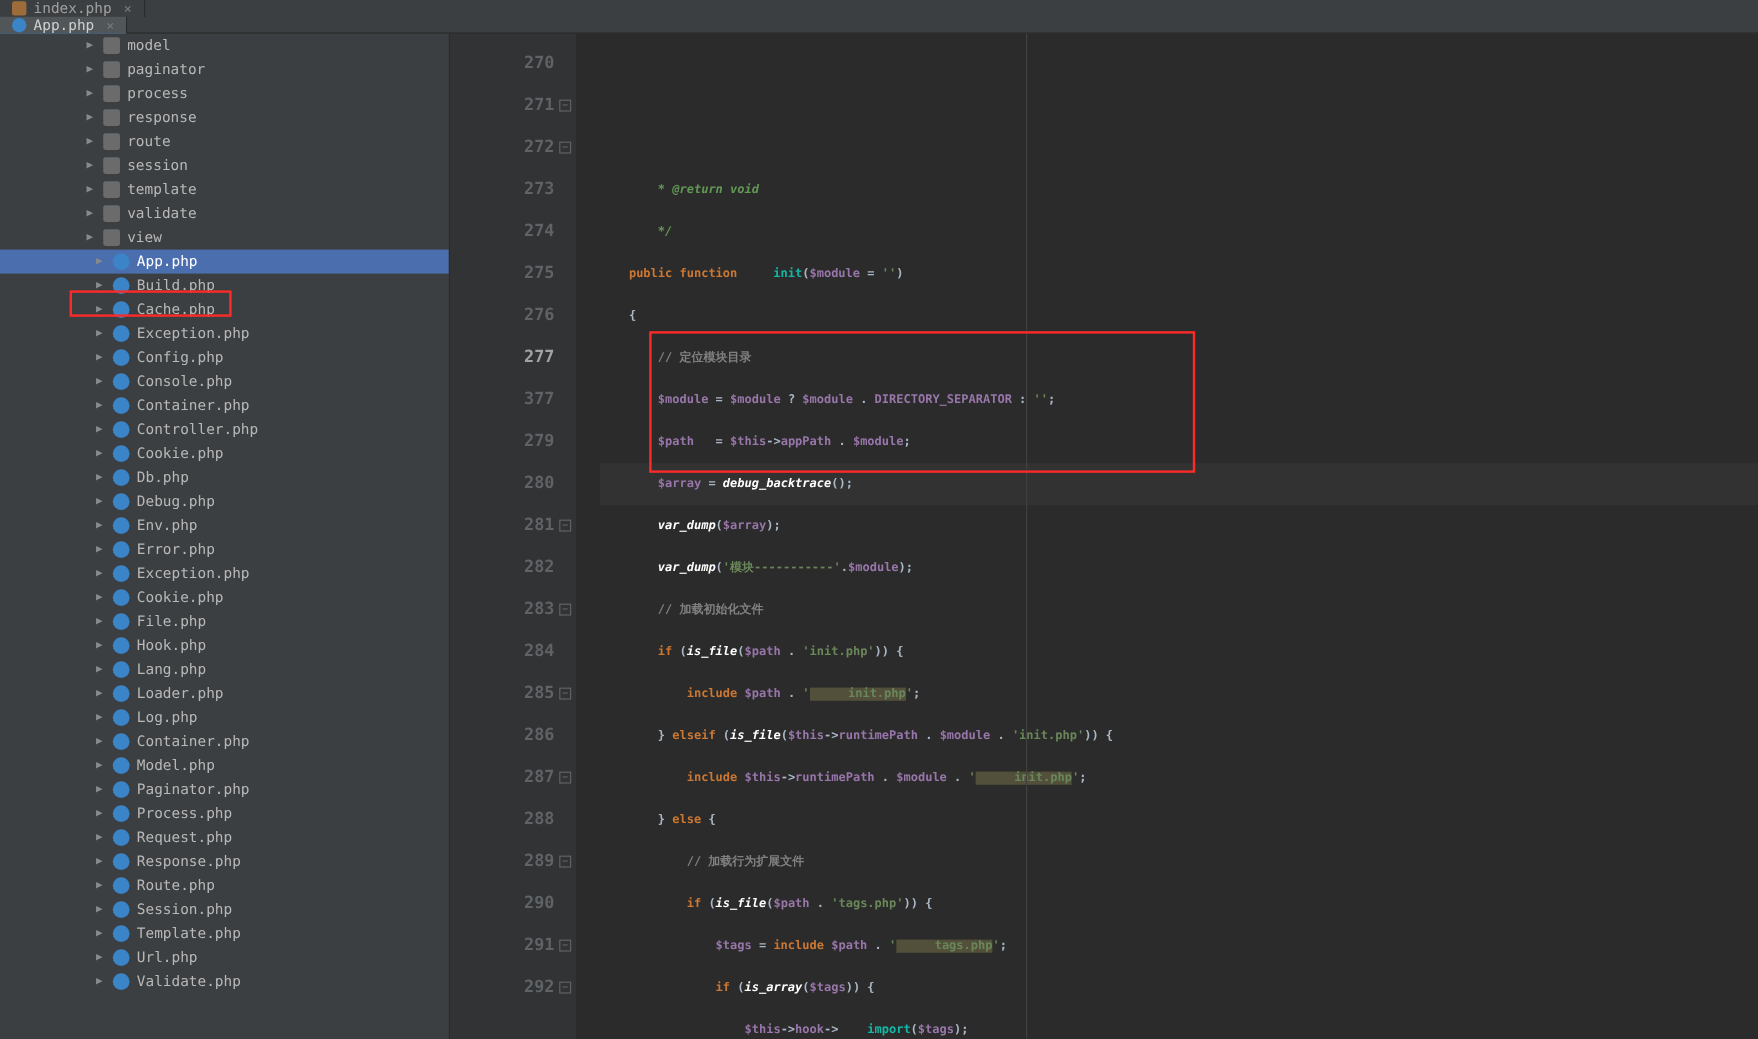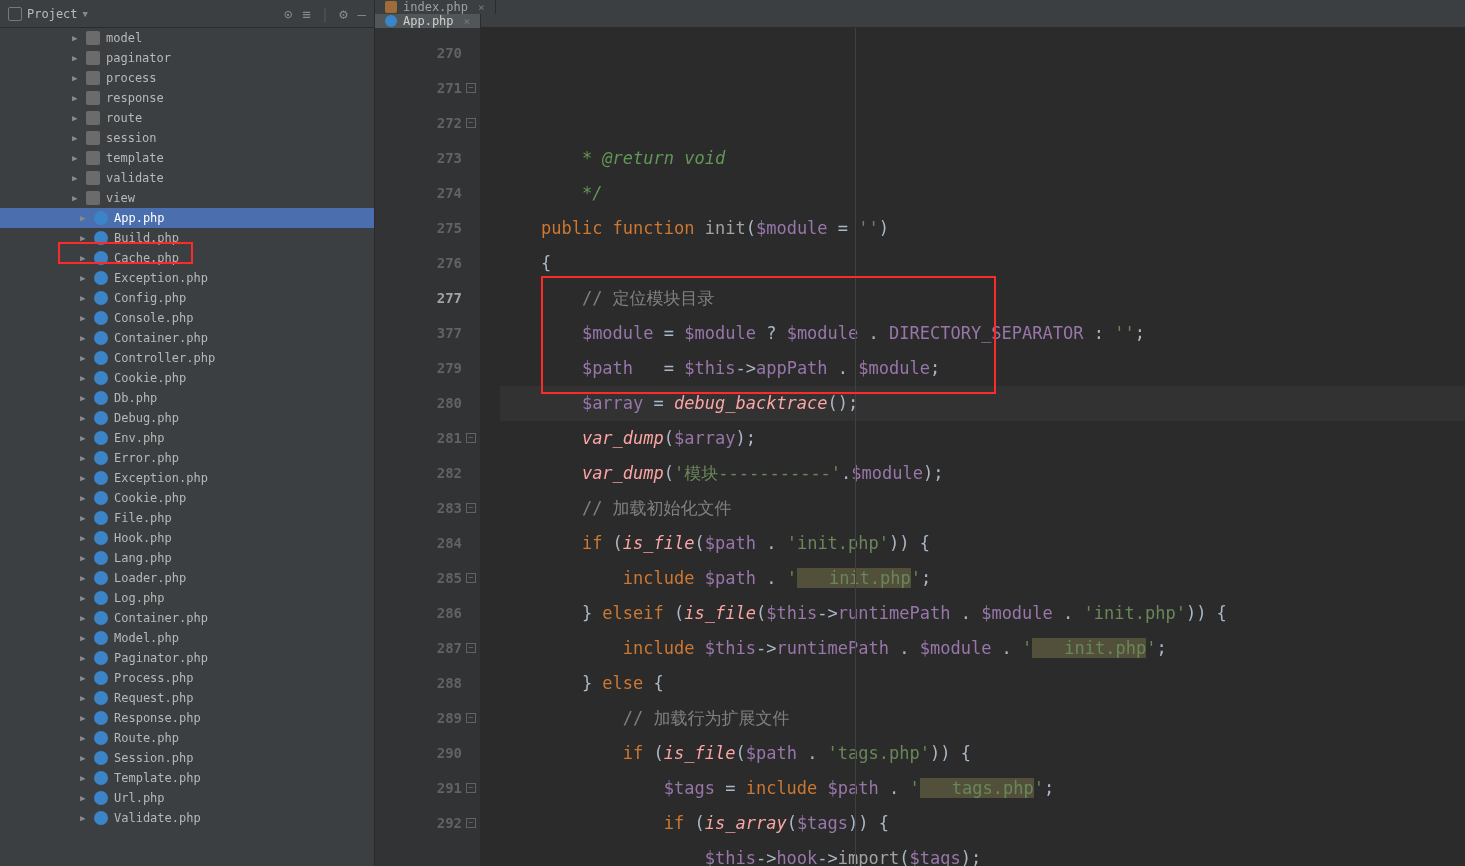--- a/index.html
+++ b/index.html
@@ -135,64 +135,51 @@
 .gutter .current { color:#a4a3a3; }
 .vline {
   position:absolute;
   left:480px; top:0; bottom:0;
   width:1px;
   background:#404040;
   z-index:1;
 }
 .code {
   flex:1;
-  font-size:17px;
+  font-size:10px;
   line-height:35px;
   padding-top:8px;
   padding-left:20px;
   white-space:pre;
   position:relative;
   overflow:hidden;
+  font-weight:bold;
 }
 .code .row { height:35px; position:relative; }
 .code .row.current-line { background:#323232; }
 .kw { color:#cc7832; }
-.fn { color:#a3a3a3; }
+.fn { color:#14b8a6;margin-left:24px; }
 .var { color:#9876aa; }
 .str { color:#6a8759; }
 .cmt { color:#808080; }
 .doc { color:#629755; font-style:italic; }
 .op { color:#a9b7c6; }
-.call { color:#fca5a5; font-style:italic; }
+.call { color:#ffffff; font-style:italic; }
 .warn { background:#52503a; color:#6a8759;padding-left:32px; }
 .redbox {
   position:absolute;
   border:2.5px solid #fd2a2a;
   z-index:5;
   pointer-events:none;
 }
 </style>
 </head>
 <body>
 
 <div class="top-bar">
-  <div class="project-header">
-    <span class="project-label">
-      <span class="pico"></span>
-      <span>Project</span>
-      <span style="font-size:9px;color:#888">▼</span>
-    </span>
-    <span class="project-header-right">
-      <span>⊙</span>
-      <span>≡</span>
-      <span style="color:#555">|</span>
-      <span>⚙</span>
-      <span>—</span>
-    </span>
-  </div>
   <div class="tabs" id="tabs">
       <div class="tab">
         <span class="fico idx"></span>
         <span>index.php</span>
         <span class="close">×</span>
       </div>
       <div class="tab active">
         <span class="fico php"></span>
         <span>App.php</span>
         <span class="close">×</span>

